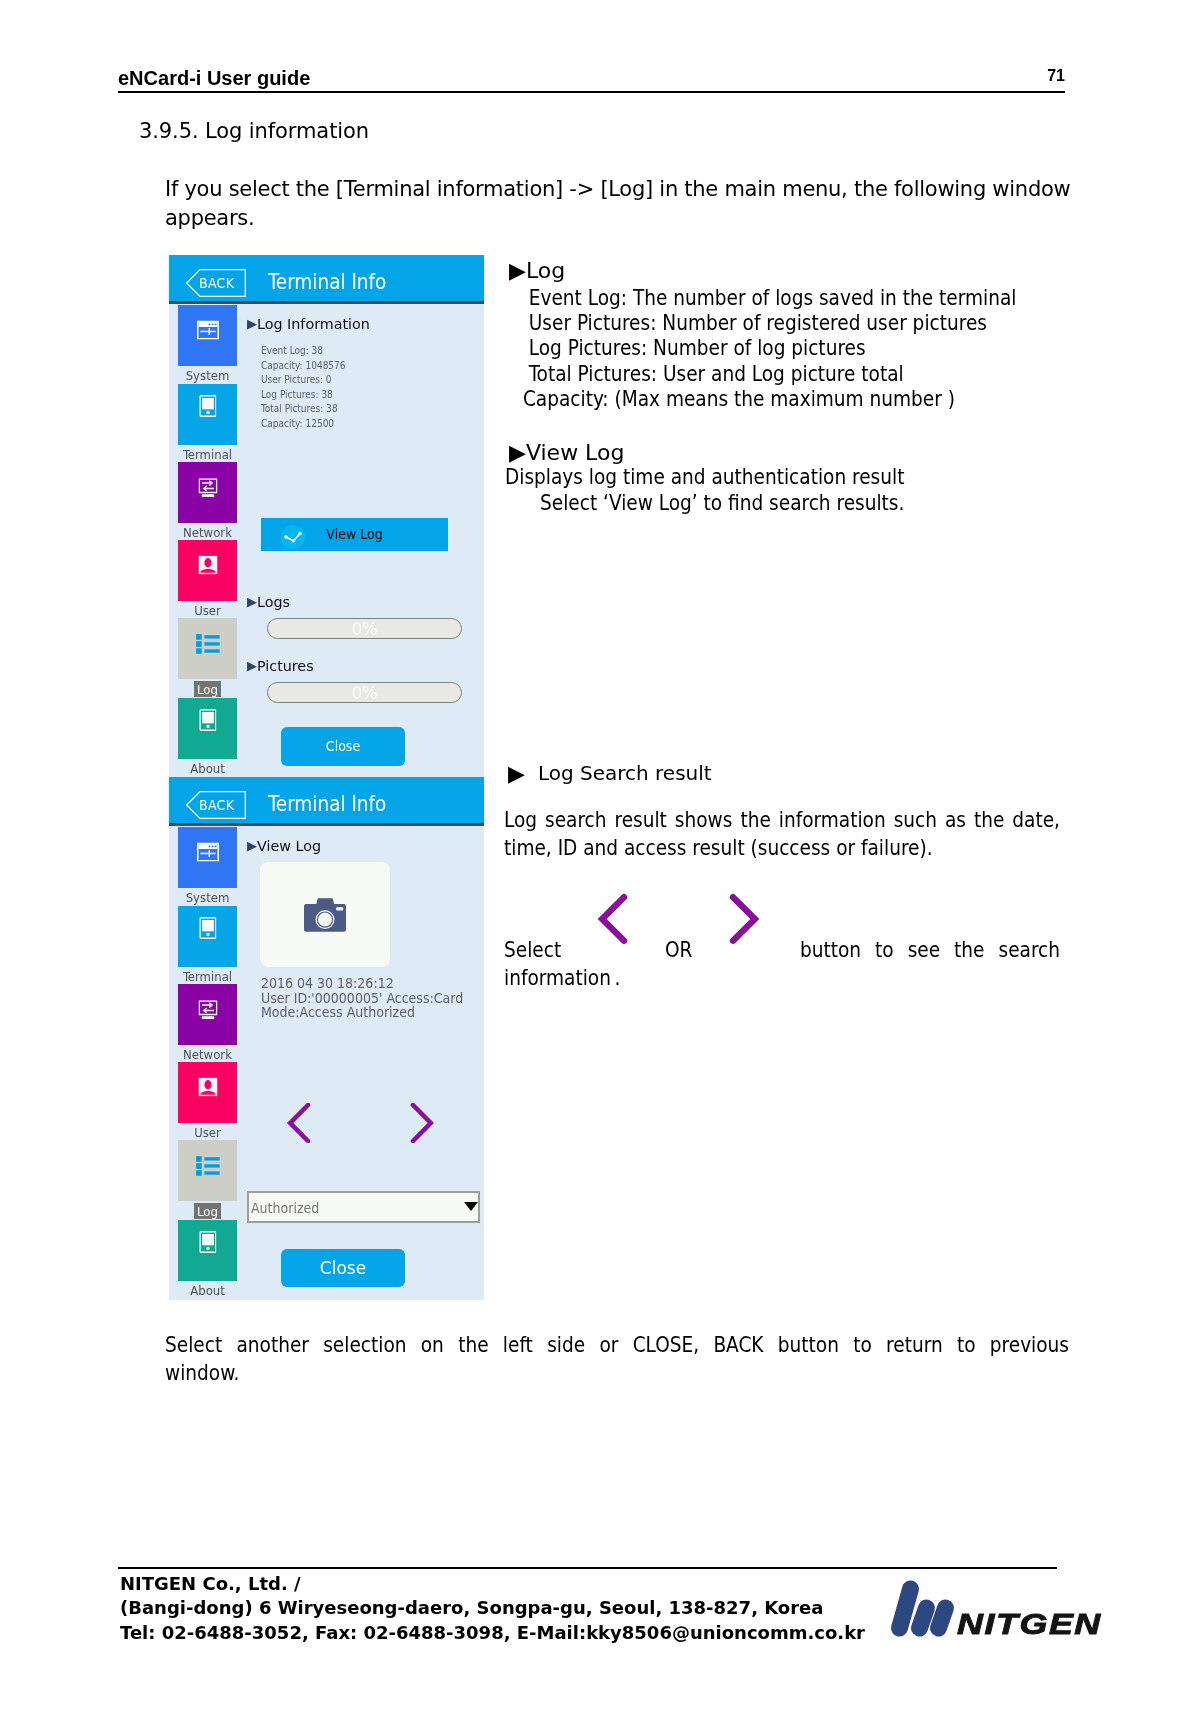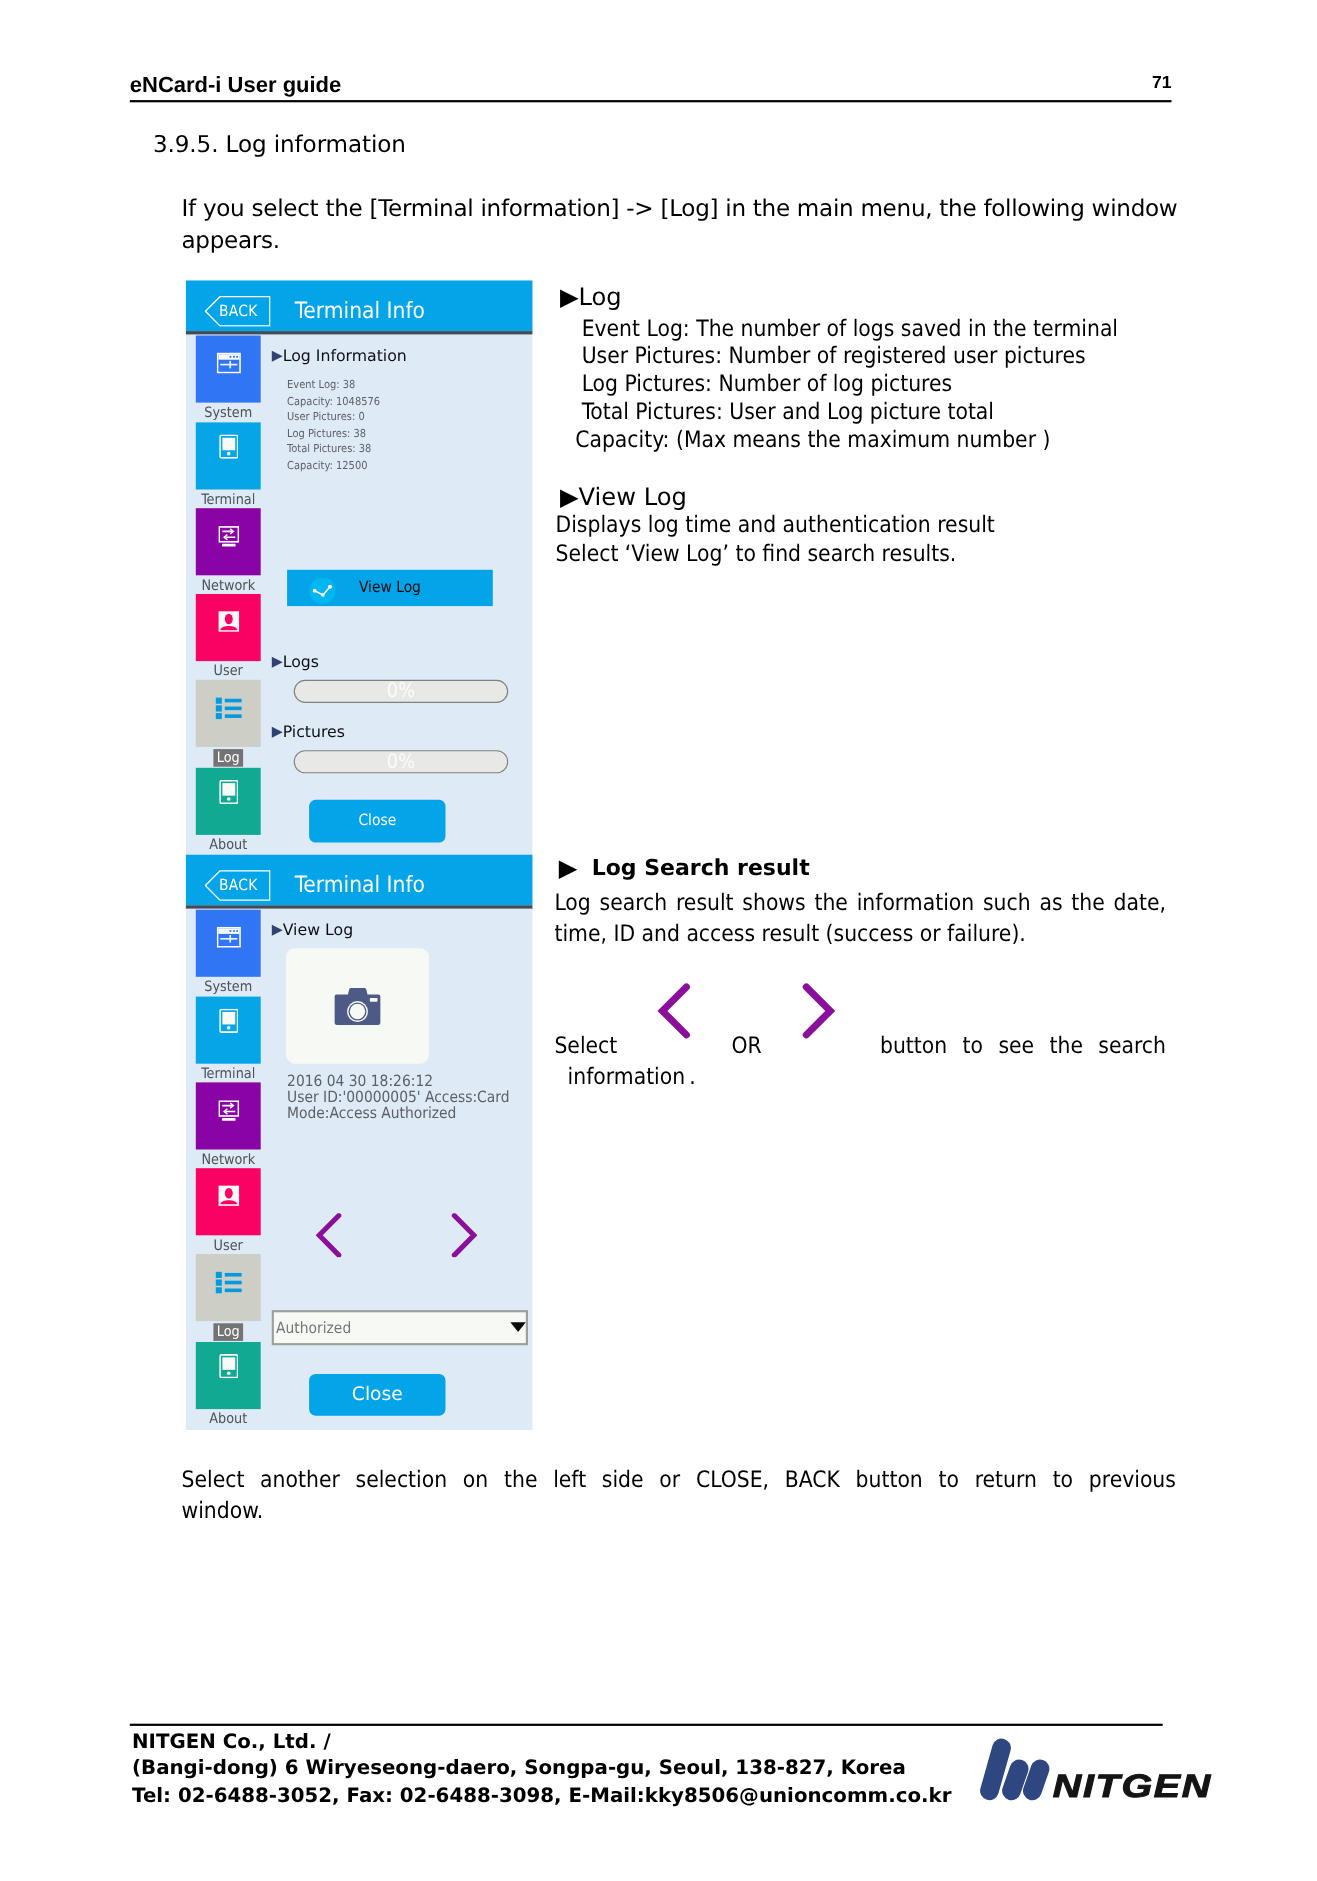--- a/index.html
+++ b/index.html
@@ -16,27 +16,27 @@
 
   
   #sec-title{left:139px;top:119px;font-size:21px;color:#000;letter-spacing:-0.1px;}
   #intro{left:165px;top:175px;width:906px;font-size:21px;color:#000;line-height:29px;letter-spacing:-0.27px;}
 
   
   .rc{color:#000;font-size:20.6px;font-stretch:condensed;letter-spacing:0px;}
   #r-log-h{left:509px;top:258px;font-size:22px;font-stretch:normal;}
   #r-log-list{left:517px;top:286px;line-height:25.2px;white-space:pre;}
   #r-view-h{left:509px;top:440px;font-size:22px;font-stretch:normal;}
-  #r-view-l1{left:505px;top:464px;line-height:26px;}
-  #r-srch-h{left:508px;top:776px;font-size:20px;font-stretch:normal;font-weight:bold;}
+  #r-view-l1{left:505px;top:464px;line-height:26px;text-align:right;}
+  #r-srch-h{left:508px;top:760px;font-size:20px;font-stretch:normal;}
   #r-srch-h .tri{font-size:22px;margin-right:13px;position:relative;top:0.5px;}
   #r-srch-p{left:504px;top:806px;width:556px;line-height:28px;}
   #r-srch-p > div:first-child{text-align:justify;text-align-last:justify;}
   #r-sel-row{left:504px;top:938px;width:564px;}
-  #r-sel-info{left:516px;top:966px;}
+  #r-sel-info{left:504px;top:966px;}
   #r-arrow-l{left:597px;top:893px;}
   #r-arrow-r{left:728px;top:893px;}
 
   #bottom-note{left:165px;top:1331px;width:904px;font-size:20.6px;font-stretch:condensed;color:#000;line-height:28px;}
   #bottom-note > div:first-child{text-align:justify;text-align-last:justify;}
 
   
   #ftr-rule{left:118px;top:1567px;width:939px;height:2px;background:#000;}
   #ftr-text{left:120px;top:1572px;font-weight:bold;font-size:18px;color:#000;line-height:24.3px;}
   #ftr-logo{left:885px;top:1575px;}

